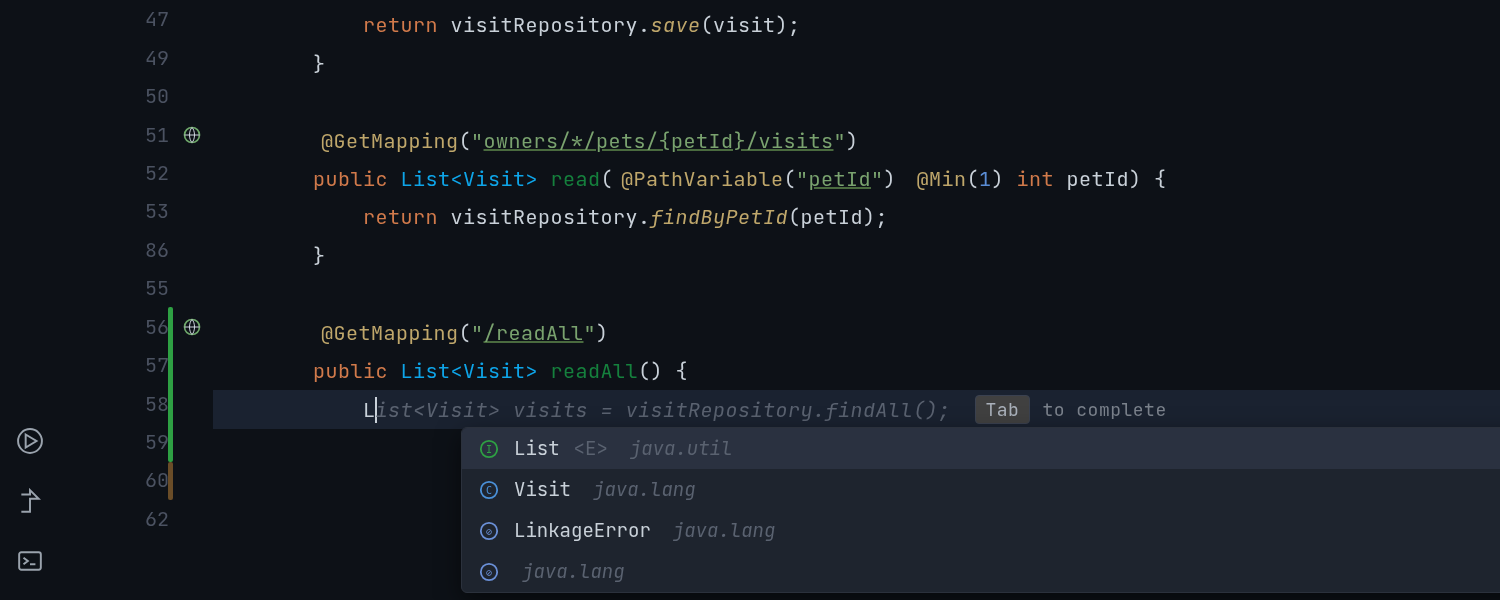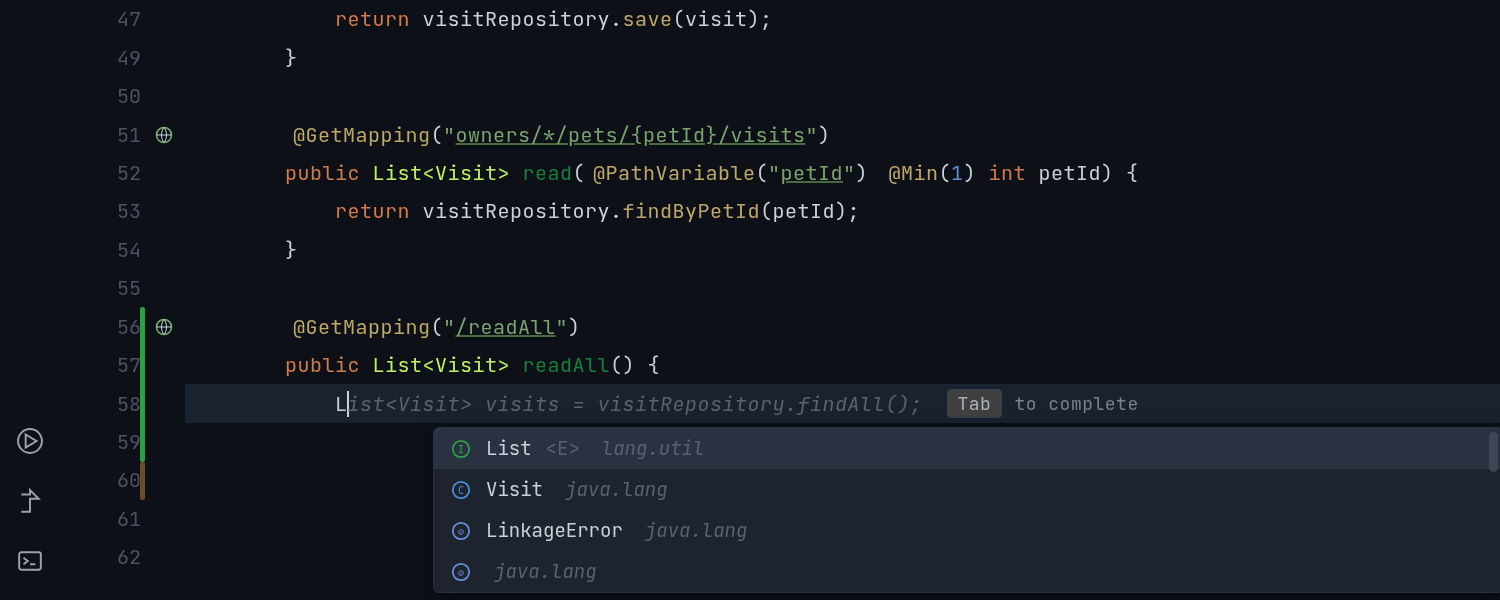--- a/index.html
+++ b/index.html
@@ -2,21 +2,21 @@
 <html><head>
 <meta charset="utf-8">
 <style>
   * { margin: 0; padding: 0; box-sizing: border-box; }
   html, body {
     width: 1500px; height: 600px; overflow: hidden;
     background: #0d1117; color: #c9d1d9;
     font-family: "JetBrains Mono", "SFMono-Regular", Consolas, "Liberation Mono", Menlo, monospace;
     font-size: 20px;
   }
-  .root { display: flex; height: 100%; }
+  .root { display: flex; height: 100%; gap: 28px; }
   .activitybar {
     width: 60px; background: #0d1117; display: flex; flex-direction: column;
     align-items: center; justify-content: flex-end; gap: 34px; padding-bottom: 26px;
   }
   .activitybar .ab-icon { width: 26px; height: 26px; color: #9aa3ad; cursor: pointer; }
   .editor { position: relative; flex: 1; display: flex; }
   .gutter {
     width: 125px; background: #0d1117; position: relative;
     padding-top: 0px;
   }
@@ -31,32 +31,32 @@
   }
   .change-bar2 {
     position: absolute; left: 80px; top: 462px; width: 5px; height: 38px;
     background: #6a4d28; border-radius: 2px;
   }
   .globe {
     position: absolute; right: 10px; width: 22px; height: 22px;
     display: flex; align-items: center; justify-content: center;
   }
   .code {
-    flex: 1; position: relative; padding-top: 0px;
+    flex: 1; position: relative; padding-top: 6px;
   }
   .code-line {
     height: 38.45px; display: flex; align-items: center;
     white-space: pre; font-size: 20px; letter-spacing: 0.5px;
   }
   .code-line.hl { background: #1a2230; }
   .tok-kw { color: #d17a4b; }
-  .tok-type { color: #bef264; }
+  .tok-type { color: #0ea5e9; }
   .tok-id { color: #c9d1d9; }
   .tok-fn { color: #15803d; }
-  .tok-fncall { color: #bfa76b; }
+  .tok-fncall { color: #bfa76b; font-style: italic; }
   .tok-ann { color: #bfa76b; margin-left: 8px; }
   .tok-str { color: #7aa36f; text-decoration: underline; text-decoration-color: #4a6b3f; }
   .tok-strplain { color: #7aa36f; }
   .tok-num { color: #5a8dd6; }
   .tok-punc { color: #c9d1d9; }
   .tok-param { color: #c9d1d9; }
   .tok-ghost { color: #5a6270; font-style: italic; }
   .cursor {
     display: inline-block; width: 2px; height: 26px; background: #c9d1d9;
     vertical-align: middle; margin: 0 -1px;
@@ -139,21 +139,21 @@
               </svg>
             </span>
           </div>
           <div class="line-row-g">
             <span class="lnum">52</span>
           </div>
           <div class="line-row-g">
             <span class="lnum">53</span>
           </div>
           <div class="line-row-g">
-            <span class="lnum">54</span>
+            <span class="lnum">86</span>
           </div>
           <div class="line-row-g">
             <span class="lnum">55</span>
           </div>
           <div class="line-row-g">
             <span class="lnum">56</span>
             <span class="globe">
               <svg viewBox="0 0 24 24" width="20" height="20">
                 <circle cx="12" cy="12" r="9" fill="none" stroke="#6fa86b" stroke-width="2"></circle>
                 <path d="M3 12 H21 M12 3 C8 7 8 17 12 21 M12 3 C16 7 16 17 12 21" fill="none" stroke="#cfd6df" stroke-width="1.2"></path>
@@ -166,23 +166,20 @@
           <div class="line-row-g">
             <span class="lnum">58</span>
           </div>
           <div class="line-row-g">
             <span class="lnum">59</span>
           </div>
           <div class="line-row-g">
             <span class="lnum">60</span>
           </div>
           <div class="line-row-g">
-            <span class="lnum">61</span>
-          </div>
-          <div class="line-row-g">
             <span class="lnum">62</span>
           </div>
         </div>
     </div>
 
     <div class="code">
       <div id="code-rows">
           <div class="code-line"><span>            </span><span class="tok-kw">return </span><span class="tok-id">visitRepository</span><span class="tok-punc">.</span><span class="tok-fncall">save</span><span class="tok-punc">(visit);</span></div>
           <div class="code-line"><span>        </span><span class="tok-punc">}</span></div>
           <div class="code-line"><span></span></div>
@@ -205,21 +202,21 @@
         <div id="popup-rows">
             <div class="popup-row sel">
               <span class="pi">
                 <svg viewBox="0 0 22 22" width="20" height="20">
                   <circle cx="11" cy="11" r="9" fill="none" stroke="#2ea043" stroke-width="2"></circle>
                   <text x="11" y="15" text-anchor="middle" font-size="11" font-family="monospace" fill="#2ea043">I</text>
                 </svg>
               </span>
               <span class="pname">List</span>
               <span class="pgen"> &lt;E&gt;</span>
-              <span class="ppkg">lang.util</span>
+              <span class="ppkg">java.util</span>
             </div>
             <div class="popup-row">
               <span class="pi">
                 <svg viewBox="0 0 22 22" width="20" height="20">
                   <circle cx="11" cy="11" r="9" fill="none" stroke="#4a8fd6" stroke-width="2"></circle>
                   <text x="11" y="15" text-anchor="middle" font-size="11" font-family="monospace" fill="#4a8fd6">C</text>
                 </svg>
               </span>
               <span class="pname">Visit</span>
               <span class="ppkg">java.lang</span>

